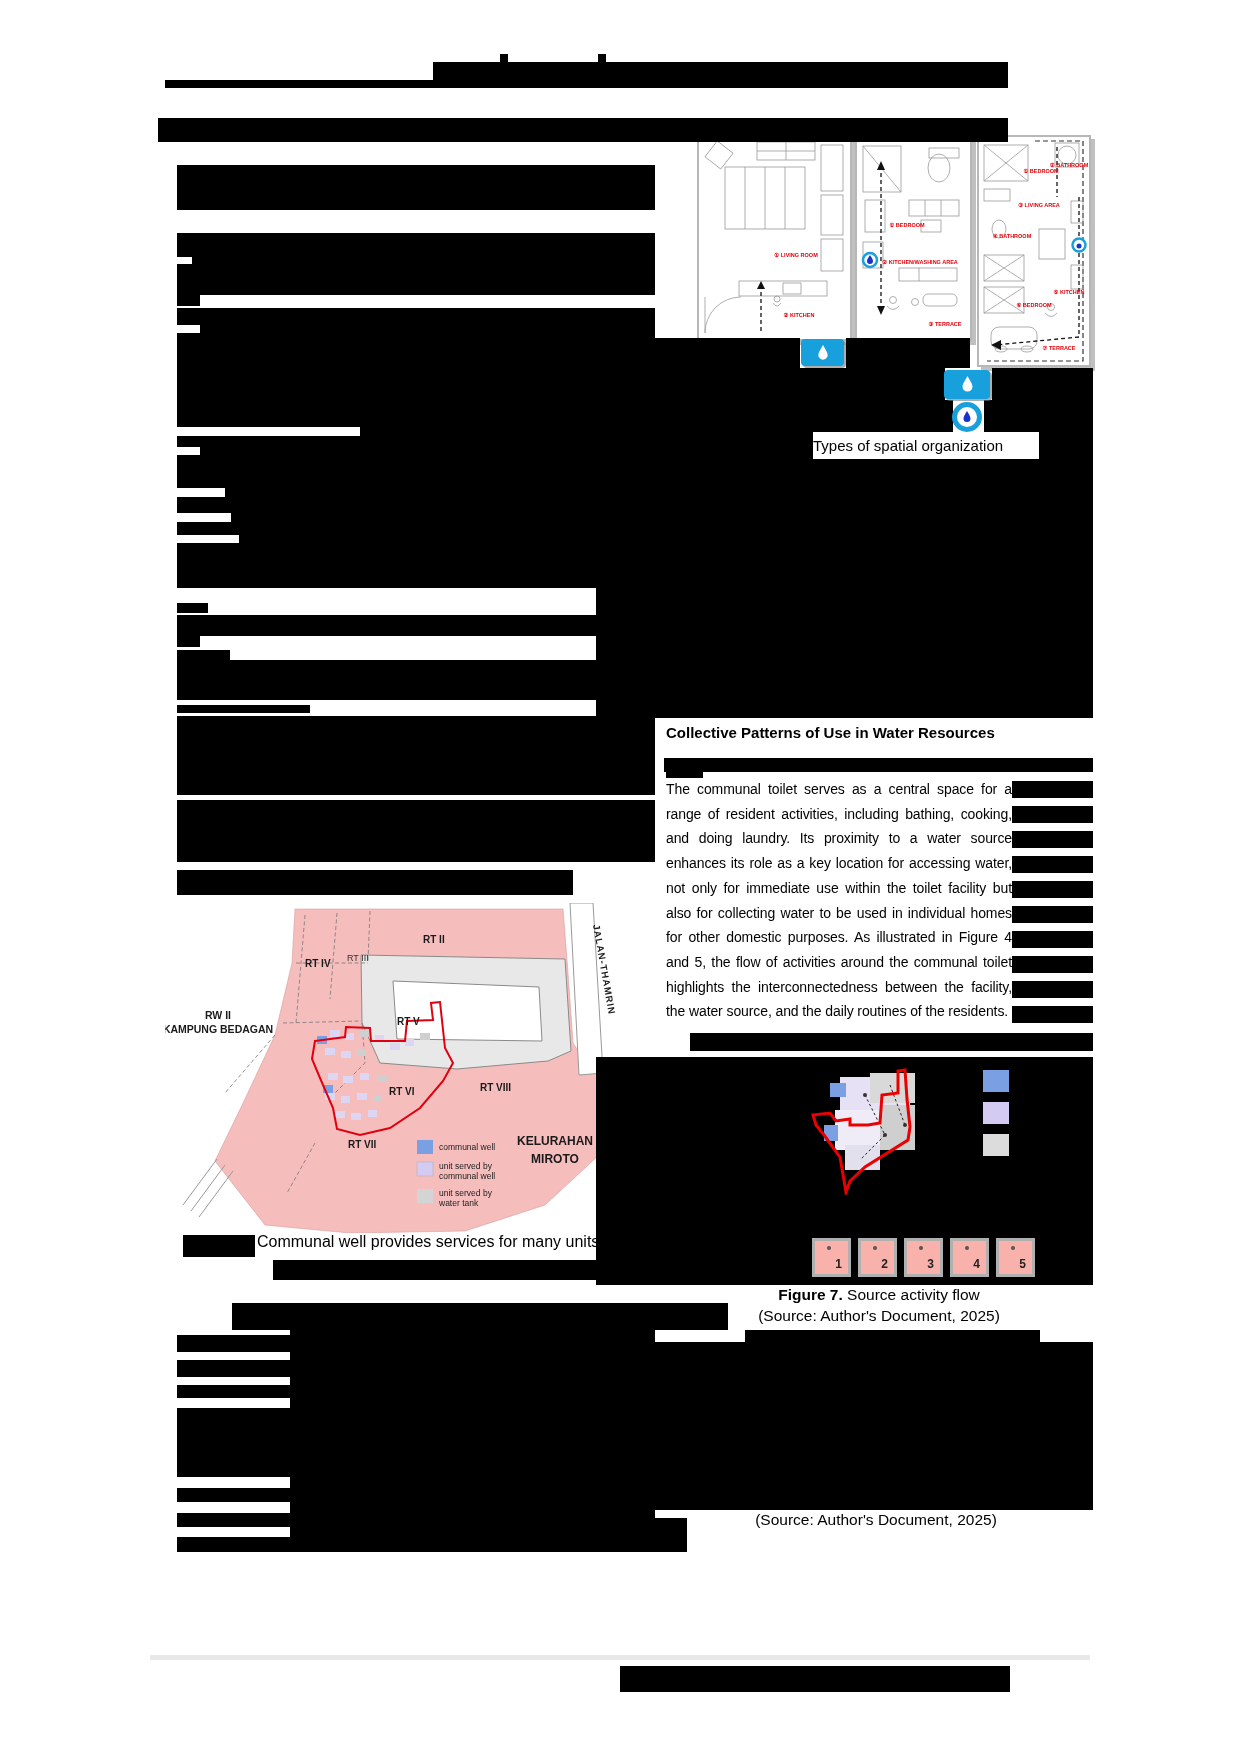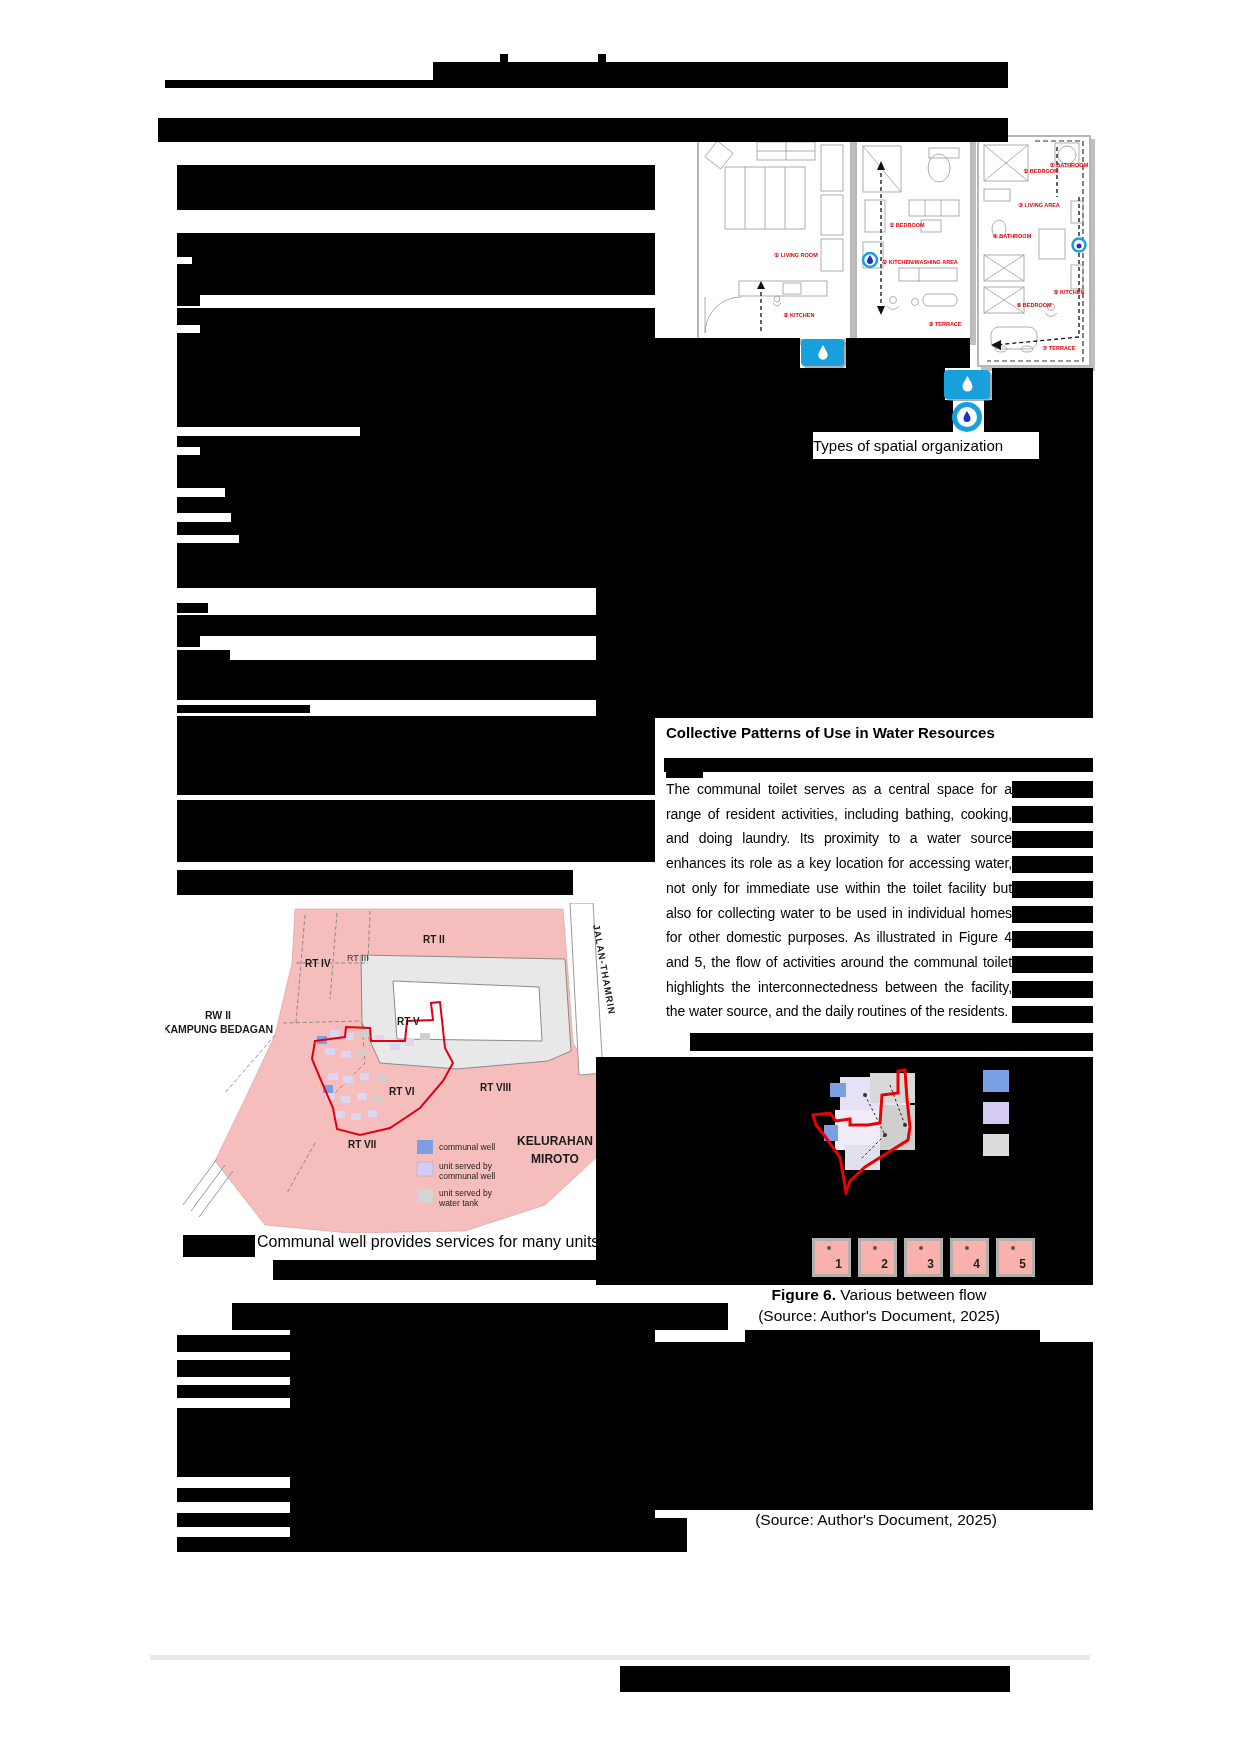--- a/index.html
+++ b/index.html
@@ -292,21 +292,21 @@
 
 <div id="fig4legend" class="abs z12" style="left:983px;top:1070px;width:26px;height:90px">
     <div class="lsq" style="background: rgb(123, 159, 227); top: 0px;"></div>
     <div class="lsq" style="background: rgb(211, 203, 242); top: 32px;"></div>
     <div class="lsq" style="background: rgb(220, 220, 220); top: 64px;"></div>
   </div>
 
 <div id="numrow" class="abs z12" style="left:812px;top:1238px;white-space:nowrap"><div class="numsq"><span>1</span></div><div class="numsq"><span>2</span></div><div class="numsq"><span>3</span></div><div class="numsq"><span>4</span></div><div class="numsq"><span>5</span></div></div>
 
 <div class="caption" style="left:664px;top:1284px;width:430px">
-  <div><b>Figure 6.</b><span> Various between flow</span></div>
+  <div><b>Figure 7.</b><span> Source activity flow</span></div>
   <div>(Source: Author's Document, 2025)</div>
 </div>
 
 <div class="caption" style="left:660px;top:1509px;width:432px">
   <div>(Source: Author's Document, 2025)</div>
 </div>
 
 <div class="grayrule" style="left:150px;top:1655px;width:940px;height:5px"></div>
 
 </body></html>

